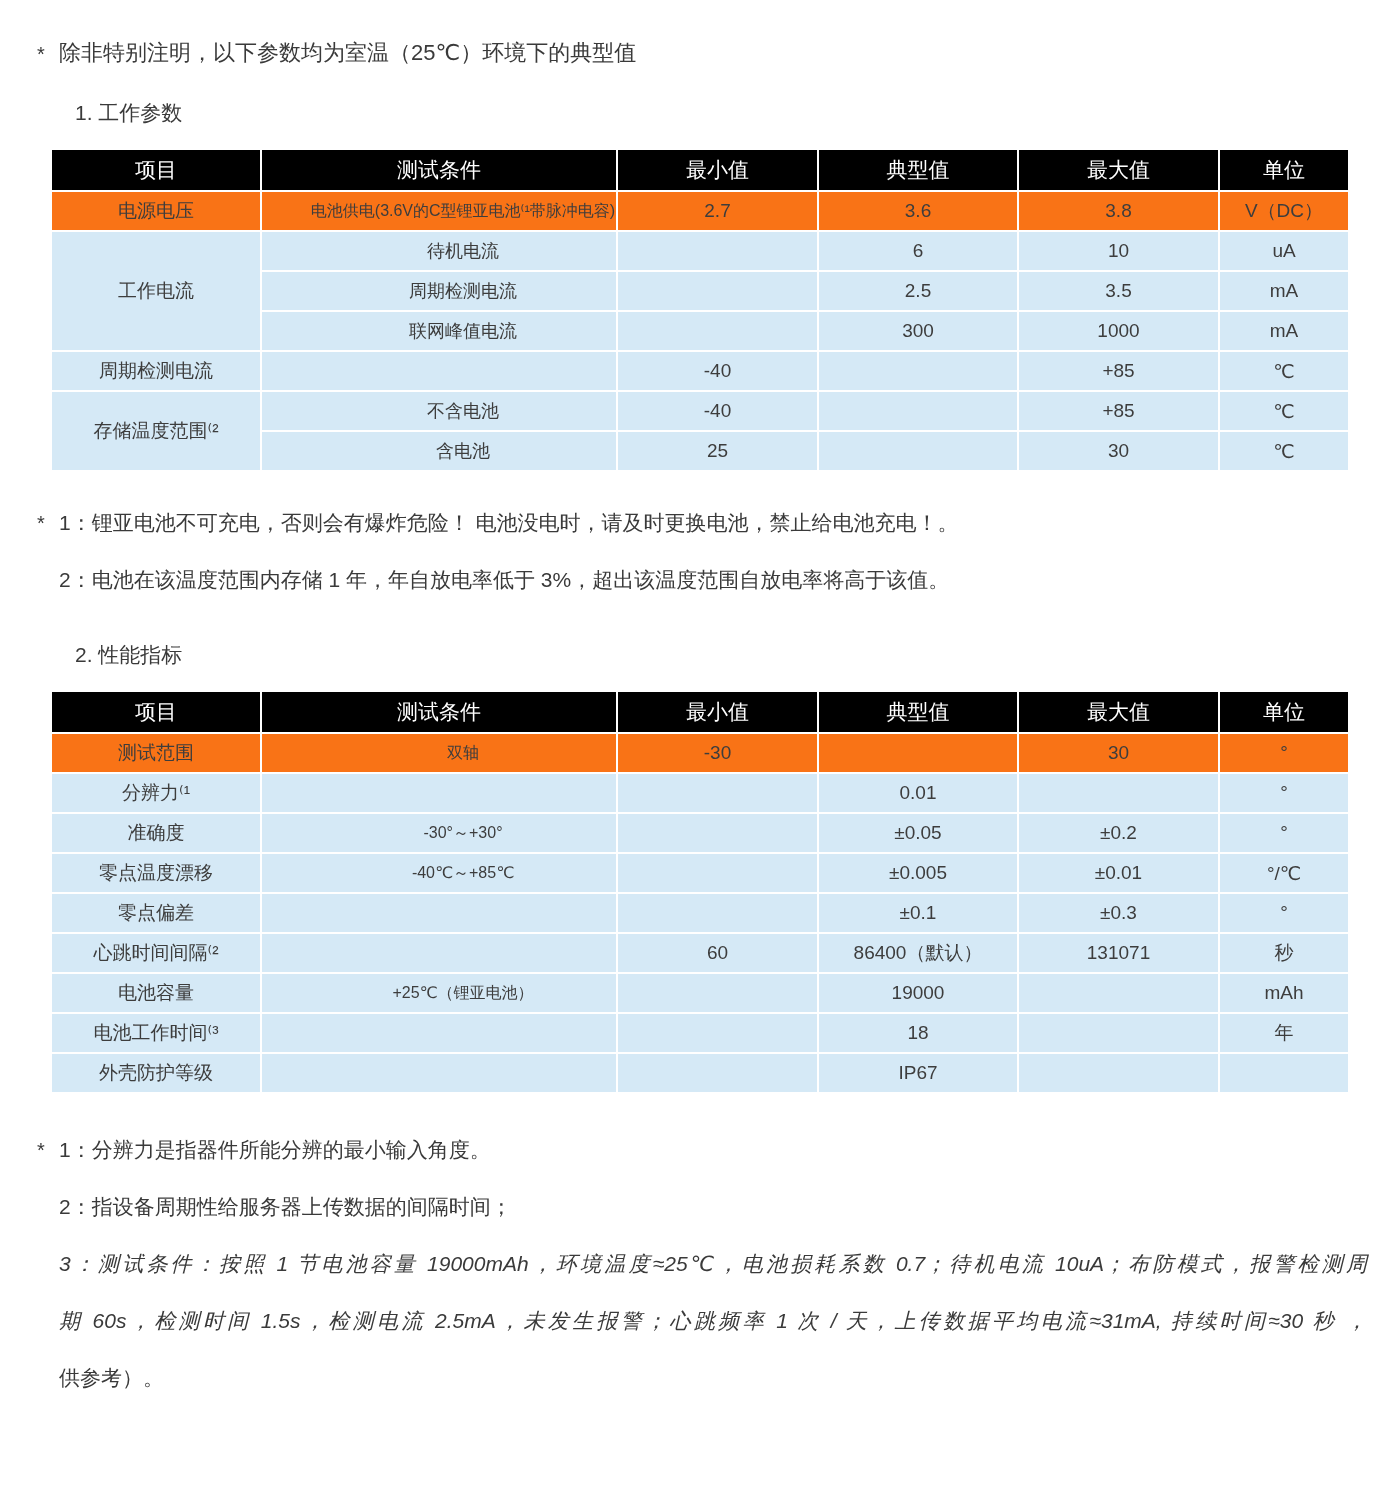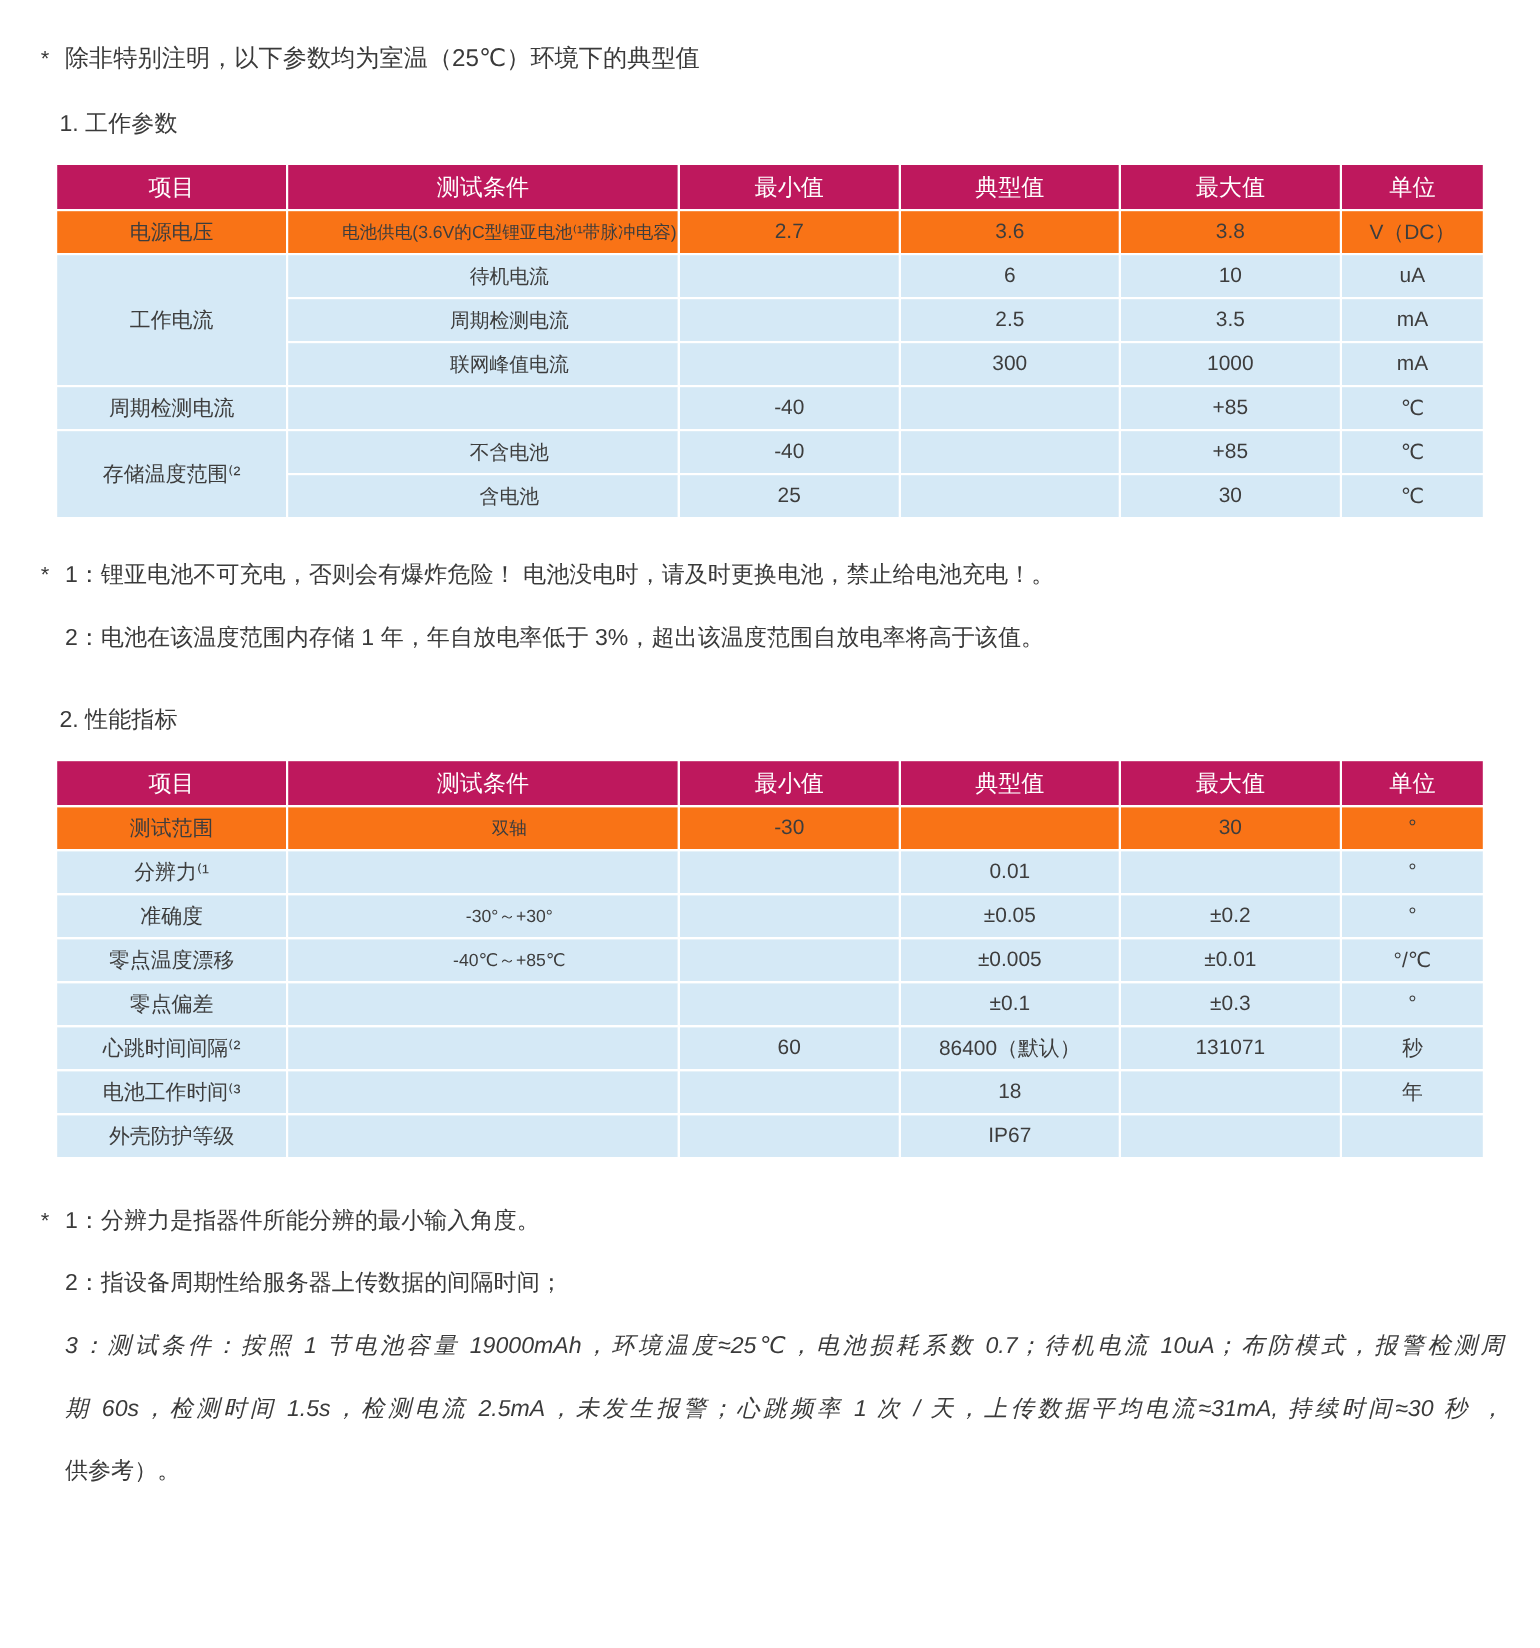--- a/index.html
+++ b/index.html
@@ -24,41 +24,41 @@
   }
   .marker {
     position: absolute;
     left: 2px;
     top: 1px;
     font-size: 20px;
     color: #3a3a3a;
   }
   .section-title {
     margin-top: 30px;
-    margin-left: 19px;
+    margin-left: 40px;
     font-size: 21px;
     line-height: 30px;
     color: #3a3a3a;
   }
   .section-title.second { }
   table.spec {
     margin-top: 20px;
     margin-left: 15px;
     border-collapse: collapse;
     table-layout: fixed;
     width: 1298px;
   }
   table.spec th, table.spec td {
     border: 2px solid #ffffff;
     text-align: center;
     vertical-align: middle;
     overflow: hidden;
   }
   table.spec th {
-    background: #be185d;
+    background: #000000;
     color: #ffffff;
     font-size: 21px;
     font-weight: normal;
     height: 42px;
   }
   table.spec td {
     background: #D5E9F6;
     color: #3d3d3d;
     font-size: 19px;
     height: 40px;
@@ -247,20 +247,28 @@
         <td>±0.3</td>
         <td>°</td>
       </tr>
       <tr>
         <td>心跳时间间隔⁽²</td>
         <td class="cond sm"></td>
         <td>60</td>
         <td>86400（默认）</td>
         <td>131071</td>
         <td>秒</td>
+      </tr>
+      <tr>
+        <td>电池容量</td>
+        <td class="cond sm">+25℃（锂亚电池）</td>
+        <td></td>
+        <td>19000</td>
+        <td></td>
+        <td>mAh</td>
       </tr>
       <tr>
         <td>电池工作时间⁽³</td>
         <td class="cond sm"></td>
         <td></td>
         <td>18</td>
         <td></td>
         <td>年</td>
       </tr>
       <tr>

